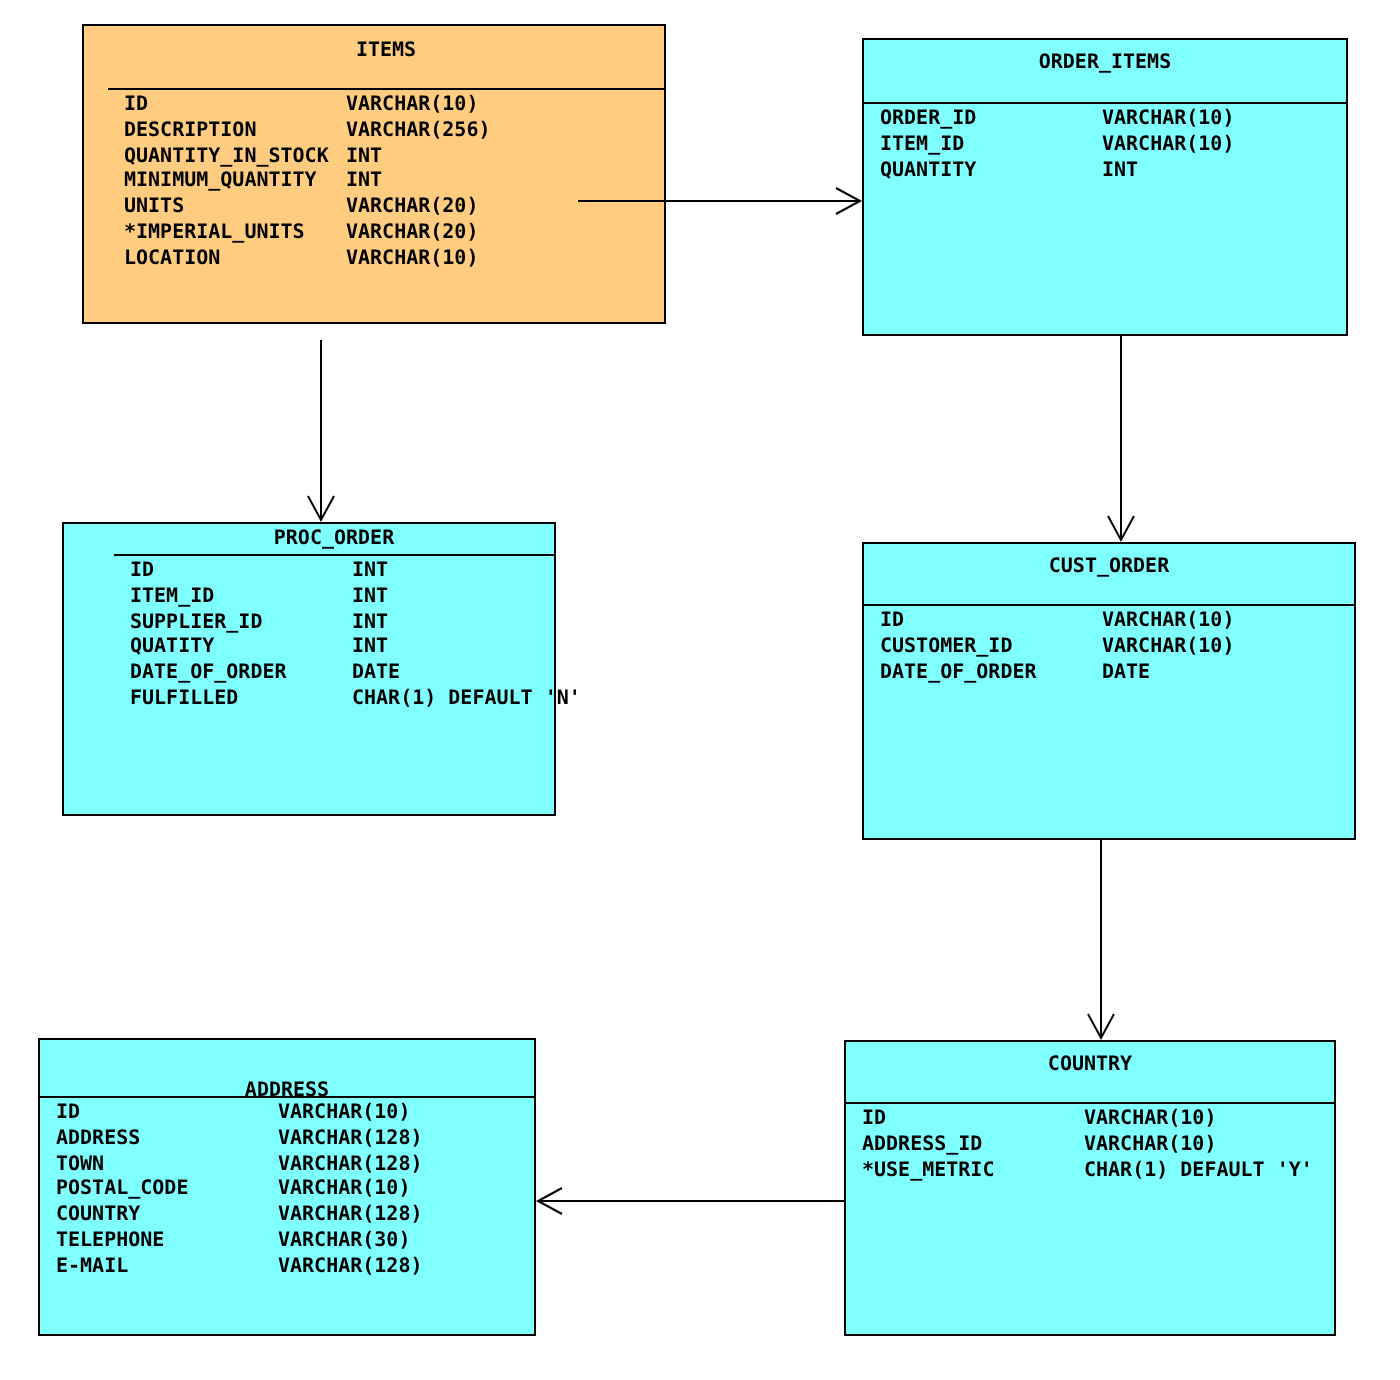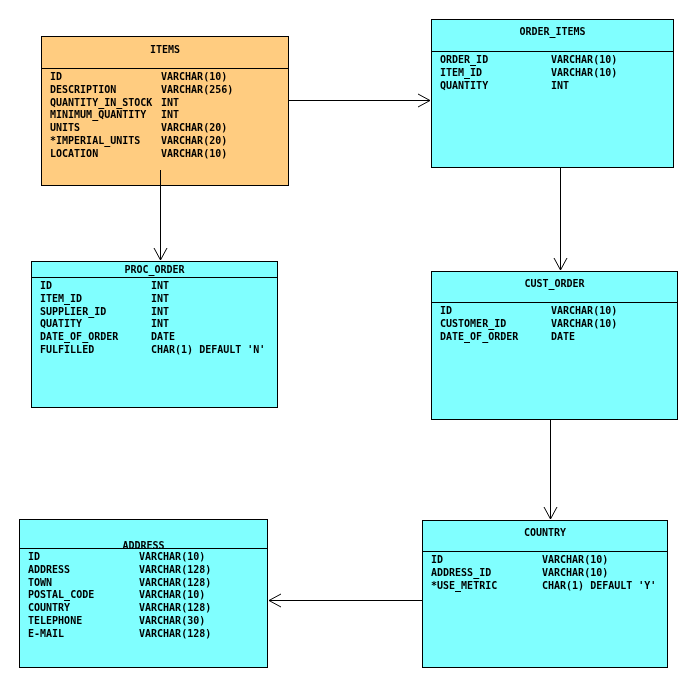--- a/index.html
+++ b/index.html
@@ -27,25 +27,25 @@
   }
   .tbl .bd { padding: 2px 0 0 8px; }
   .row { display: flex; line-height: 12.8px; white-space: pre; }
   .fname { width: 111px; flex: none; }
   .ftype { flex: none; }
 
   .fill-orange { background: #FFCC80; }
   .fill-cyan   { background: #80FFFF; }
 
   
-  .t0 { left: 41px;  top: 36px;  width: 248px; height: 150px; }
+  .t0 { left: 41px;  top: 12px;  width: 292px; height: 150px; padding-left: 12px; }
   .t0 .hd { height: 32px; padding-top: 7px; }
   .t1 { left: 431px; top: 19px;  width: 243px; height: 149px; }
   .t1 .hd { height: 32px; padding-top: 6px; }
-  .t2 { left: 31px;  top: 261px; width: 247px; height: 147px; }
+  .t2 { left: 31px;  top: 261px; width: 247px; height: 147px; padding-left: 25px; }
   .t2 .hd { height: 16px; padding-top: 2px; }
   .t3 { left: 431px; top: 271px; width: 247px; height: 149px; }
   .t3 .hd { height: 31px; padding-top: 6px; }
   .t4 { left: 19px;  top: 519px; width: 249px; height: 149px; }
   .t4 .hd { height: 29px; padding-top: 20px; }
   .t5 { left: 422px; top: 520px; width: 246px; height: 148px; }
   .t5 .hd { height: 31px; padding-top: 6px; }
 
   .wires {
     position: absolute;

